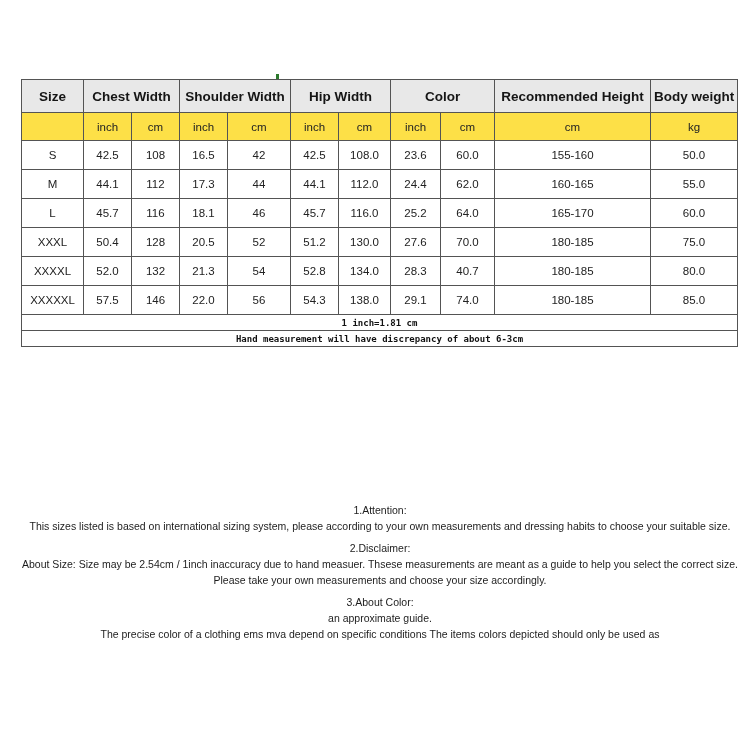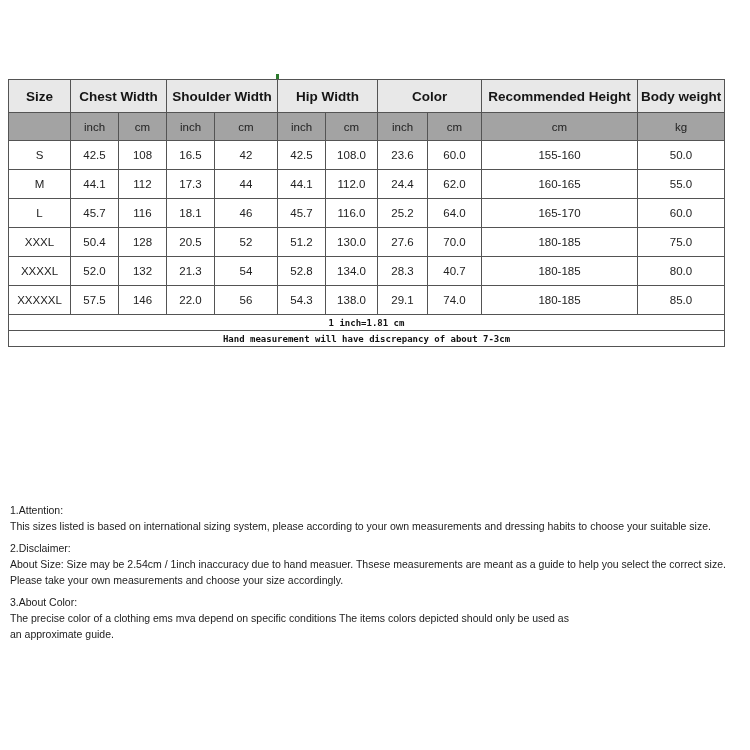--- a/index.html
+++ b/index.html
@@ -10,21 +10,21 @@
     height: 750px;
     background: #ffffff;
     font-family: "Liberation Sans", sans-serif;
     color: #1a1a1a;
     overflow: hidden;
   }
 
   
   table.size-chart {
     position: absolute;
-    left: 8px;
+    left: 21px;
     top: 79px;
     width: 716px;
     border-collapse: collapse;
     table-layout: fixed;
   }
   table.size-chart th,
   table.size-chart td {
     border: 1px solid #545454;
     text-align: center;
     vertical-align: middle;
@@ -34,21 +34,21 @@
   }
   tr.group-header th {
     height: 32px;
     background: #e8e8e8;
     font-size: 13.5px;
     font-weight: bold;
     color: #151515;
   }
   tr.unit-header th {
     height: 27px;
-    background: #a3a3a3;
+    background: #fde047;
     font-size: 11.5px;
     font-weight: normal;
     color: #222222;
   }
   tbody.data-rows td {
     height: 28px;
     background: #ffffff;
     font-size: 11.5px;
     color: #222222;
   }
@@ -73,20 +73,21 @@
 
   
   .notes {
     position: absolute;
     left: 10px;
     top: 502px;
     width: 740px;
     font-size: 10.5px;
     line-height: 16px;
     color: #1c1c1c;
+    text-align: center;
   }
   .notes .section { margin-bottom: 6px; }
   .notes .line { white-space: nowrap; }
 </style>
 </head>
 <body>
 
 <div id="page">
 
   <div class="green-tick"></div>
@@ -207,35 +208,35 @@
           <td>74.0</td>
           <td>180-185</td>
           <td>85.0</td>
         </tr>
       </tbody>
     <tbody>
       <tr class="footnote-row">
         <td colspan="11">1 inch=1.81 cm</td>
       </tr>
       <tr class="footnote-row">
-        <td colspan="11">Hand measurement will have discrepancy of about 7-3cm</td>
+        <td colspan="11">Hand measurement will have discrepancy of about 6-3cm</td>
       </tr>
     </tbody>
   </table>
 
   <div class="notes">
     <div class="section">
       <div class="line">1.Attention:</div>
       <div class="line">This sizes listed is based on international sizing system, please according to your own measurements and dressing habits to choose your suitable size.</div>
     </div>
     <div class="section">
       <div class="line">2.Disclaimer:</div>
       <div class="line">About Size: Size may be 2.54cm / 1inch inaccuracy due to hand measuer. Thsese measurements are meant as a guide to help you select the correct size.</div>
       <div class="line">Please take your own measurements and choose your size accordingly.</div>
     </div>
     <div class="section">
       <div class="line">3.About Color:</div>
+      <div class="line">an approximate guide.</div>
       <div class="line">The precise color of a clothing ems mva depend on specific conditions The items colors depicted should only be used as</div>
-      <div class="line">an approximate guide.</div>
     </div>
   </div>
 
 </div>
 
 </body></html>

